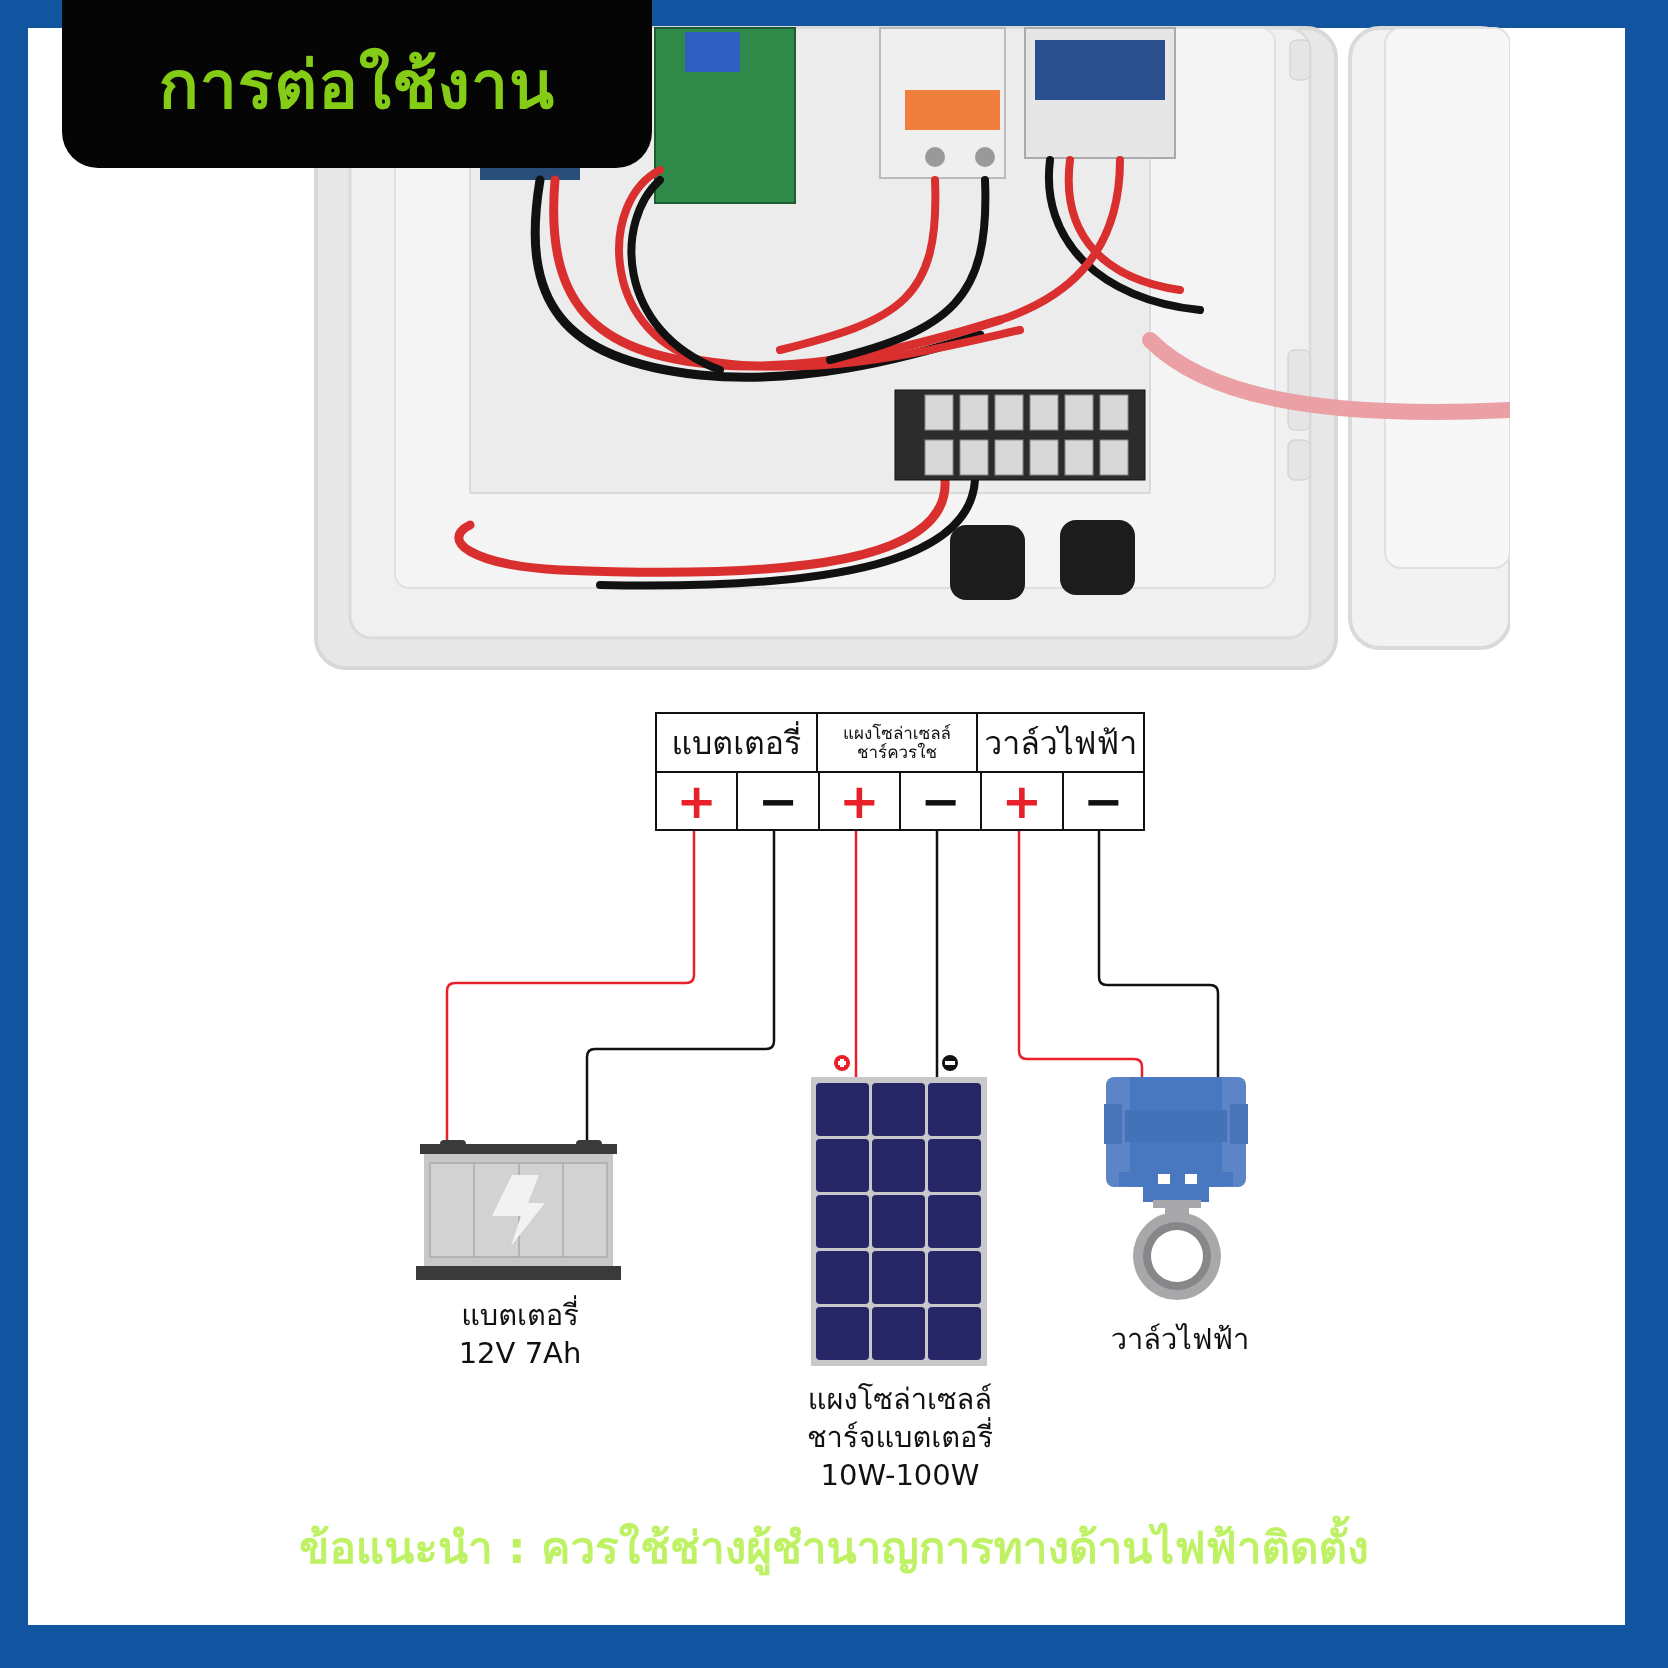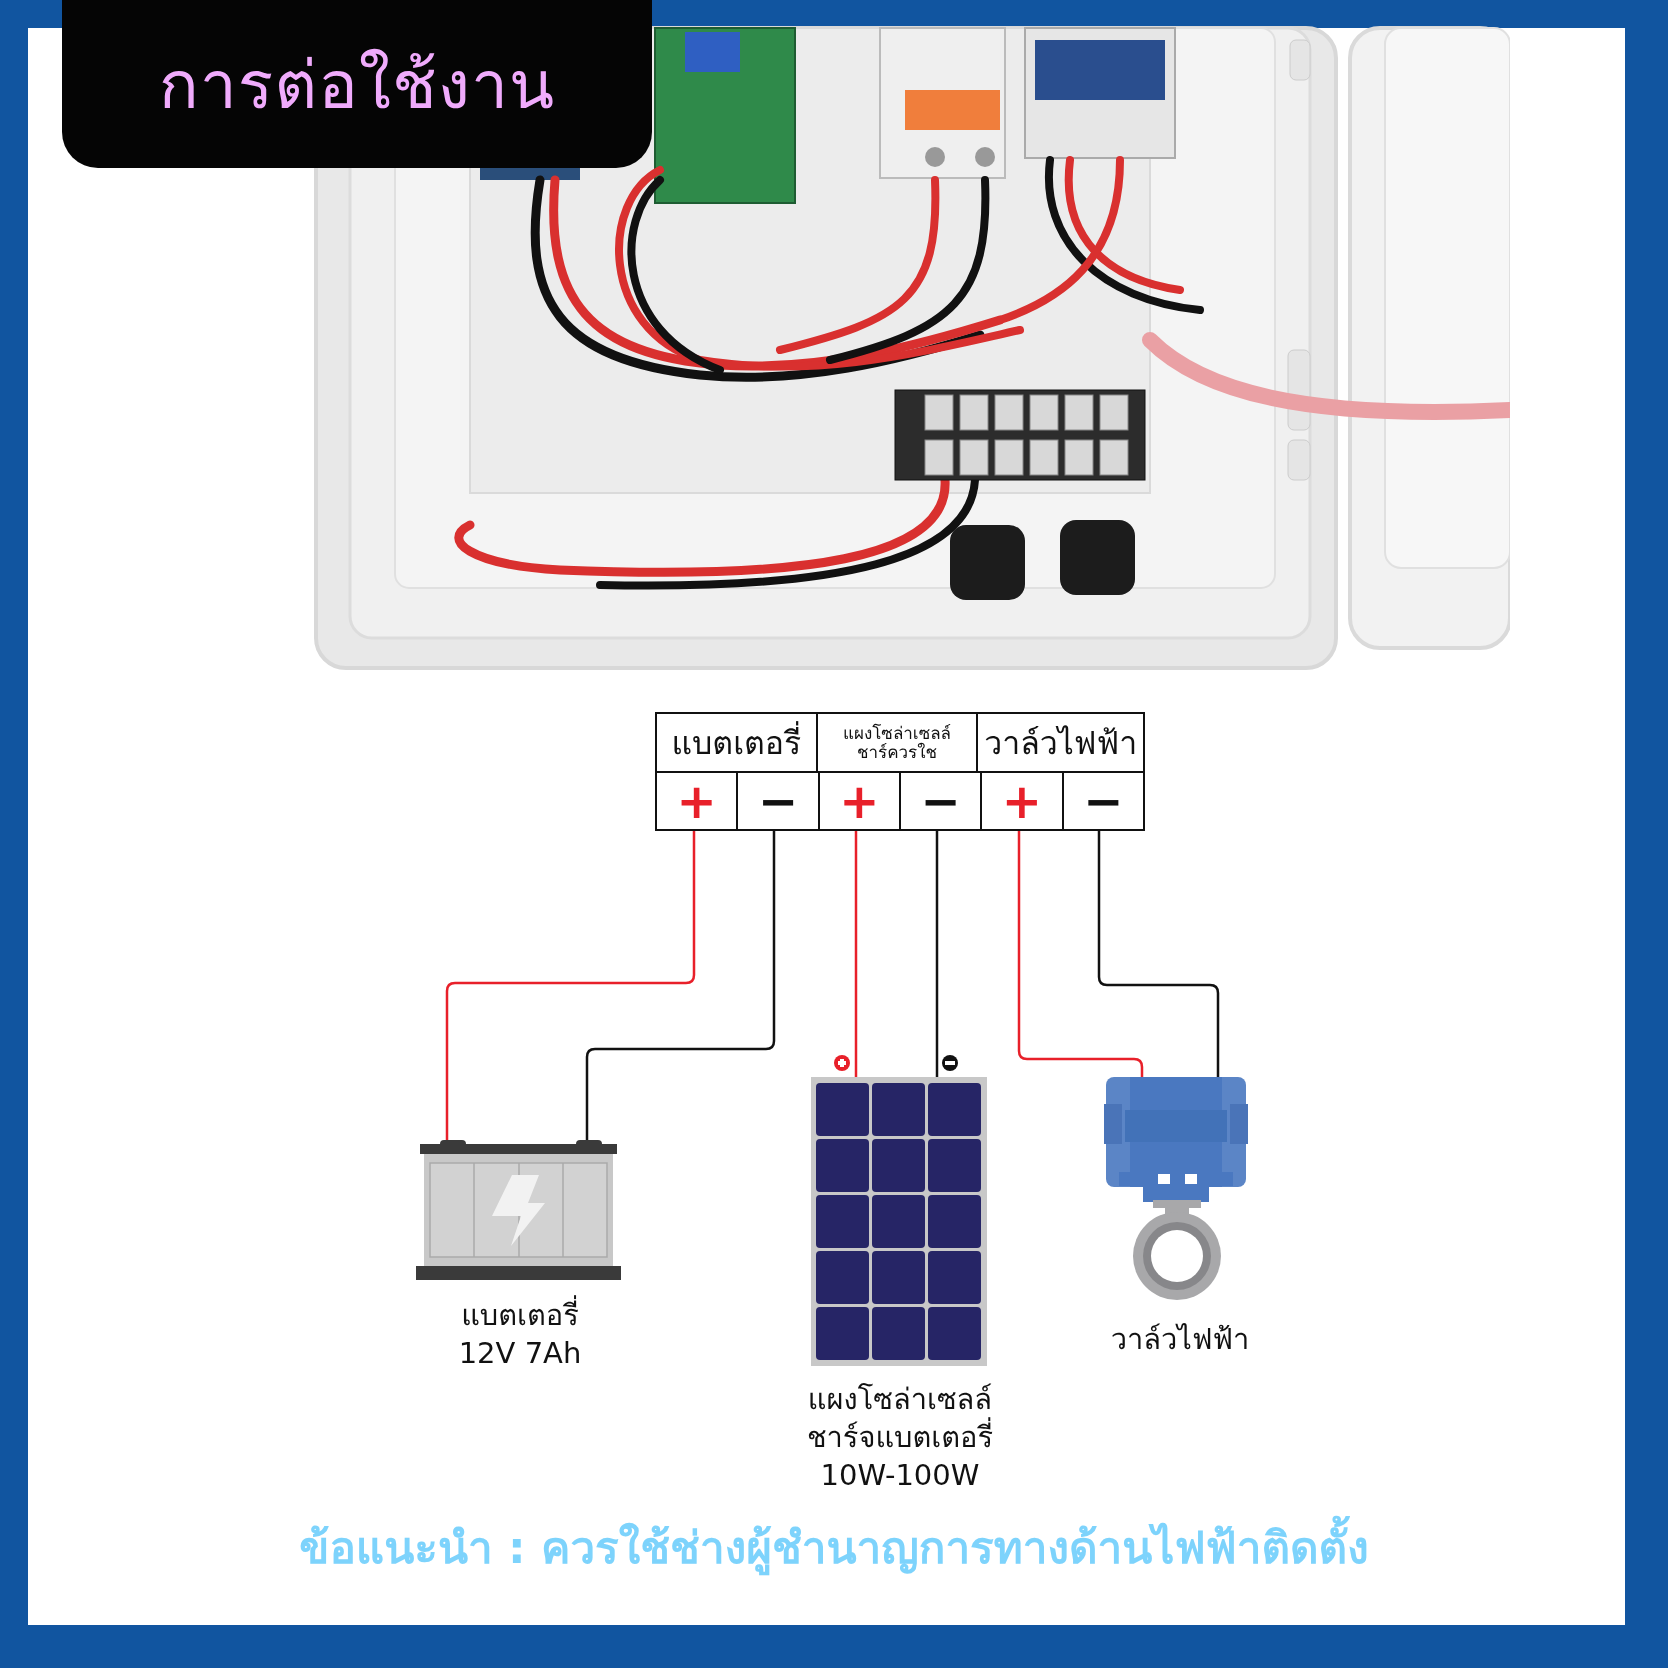--- a/index.html
+++ b/index.html
@@ -1,37 +1,37 @@
 <!DOCTYPE html>
 <html><head>
 <meta charset="utf-8">
 <style>
   html,body{margin:0;padding:0;}
   body{width:1668px;height:1668px;position:relative;overflow:hidden;background:#1155a0;font-family:"DejaVu Sans","Liberation Sans",sans-serif;}
   .frame{position:absolute;left:28px;top:28px;width:1612px;height:1612px;background:#1155a0;}
   .canvas{position:absolute;left:28px;top:28px;width:1597px;height:1597px;background:#ffffff;overflow:hidden;}
   .title-badge{position:absolute;left:62px;top:0;width:590px;height:168px;background:#050505;border-radius:0 0 36px 36px;z-index:5;display:flex;align-items:center;justify-content:center;}
-  .title-badge span{color:#f0abfc;font-weight:normal;font-size:66px;letter-spacing:1px;}
+  .title-badge span{color:#84cc16;font-weight:bold;font-size:66px;letter-spacing:1px;}
   .photo{position:absolute;left:300px;top:0;width:1210px;height:680px;}
   .term-table{position:absolute;left:655px;top:712px;width:486px;border:2px solid #111;background:#fff;}
   .term-row{display:flex;}
   .term-head{height:57px;border-bottom:2px solid #111;}
   .term-head div{display:flex;align-items:center;justify-content:center;color:#111;text-align:center;}
   .term-head div + div{border-left:2px solid #111;}
   .h1{width:160px;font-size:32px;}
   .h2{width:160px;font-size:17px;line-height:19px;flex-direction:column;}
   .h3{width:166px;font-size:32px;}
   .term-sign{height:56px;}
   .term-sign div{width:80px;display:flex;align-items:center;justify-content:center;font-weight:bold;font-size:48px;}
   .term-sign div + div{border-left:2px solid #111;}
   .plus{color:#e8202a;}
   .minus{color:#111;}
   .wires{position:absolute;left:0;top:0;width:1668px;height:1668px;z-index:2;pointer-events:none;}
   .label{position:absolute;text-align:center;color:#111;font-size:29px;line-height:38px;}
-  .advice{position:absolute;left:0;width:1668px;top:1512px;text-align:center;color:#7dd3fc;font-weight:bold;font-size:44px;}
+  .advice{position:absolute;left:0;width:1668px;top:1512px;text-align:center;color:#bef264;font-weight:bold;font-size:44px;}
 </style>
 </head>
 <body>
 
 <div class="frame"></div>
 <div class="canvas"></div>
 
 <svg class="photo" viewBox="300 0 1210 680" style="position:absolute;left:300px;top:0;width:1210px;height:680px;z-index:1;">
   <rect x="300" y="28" width="1210" height="652" fill="#fff"></rect>
 

